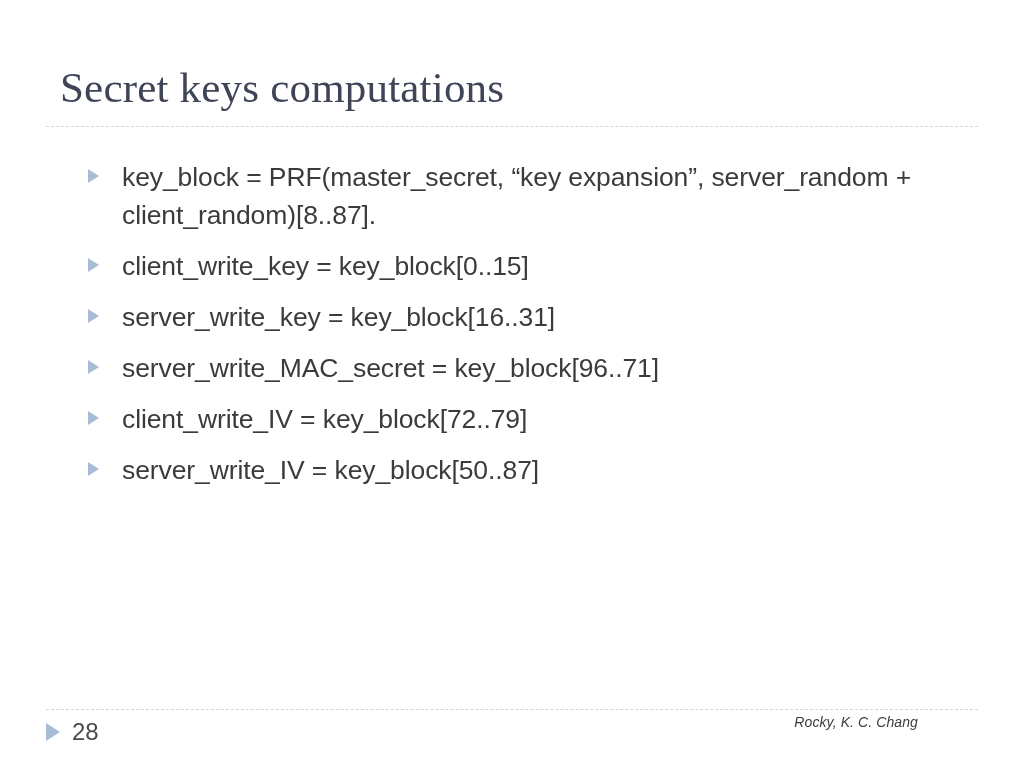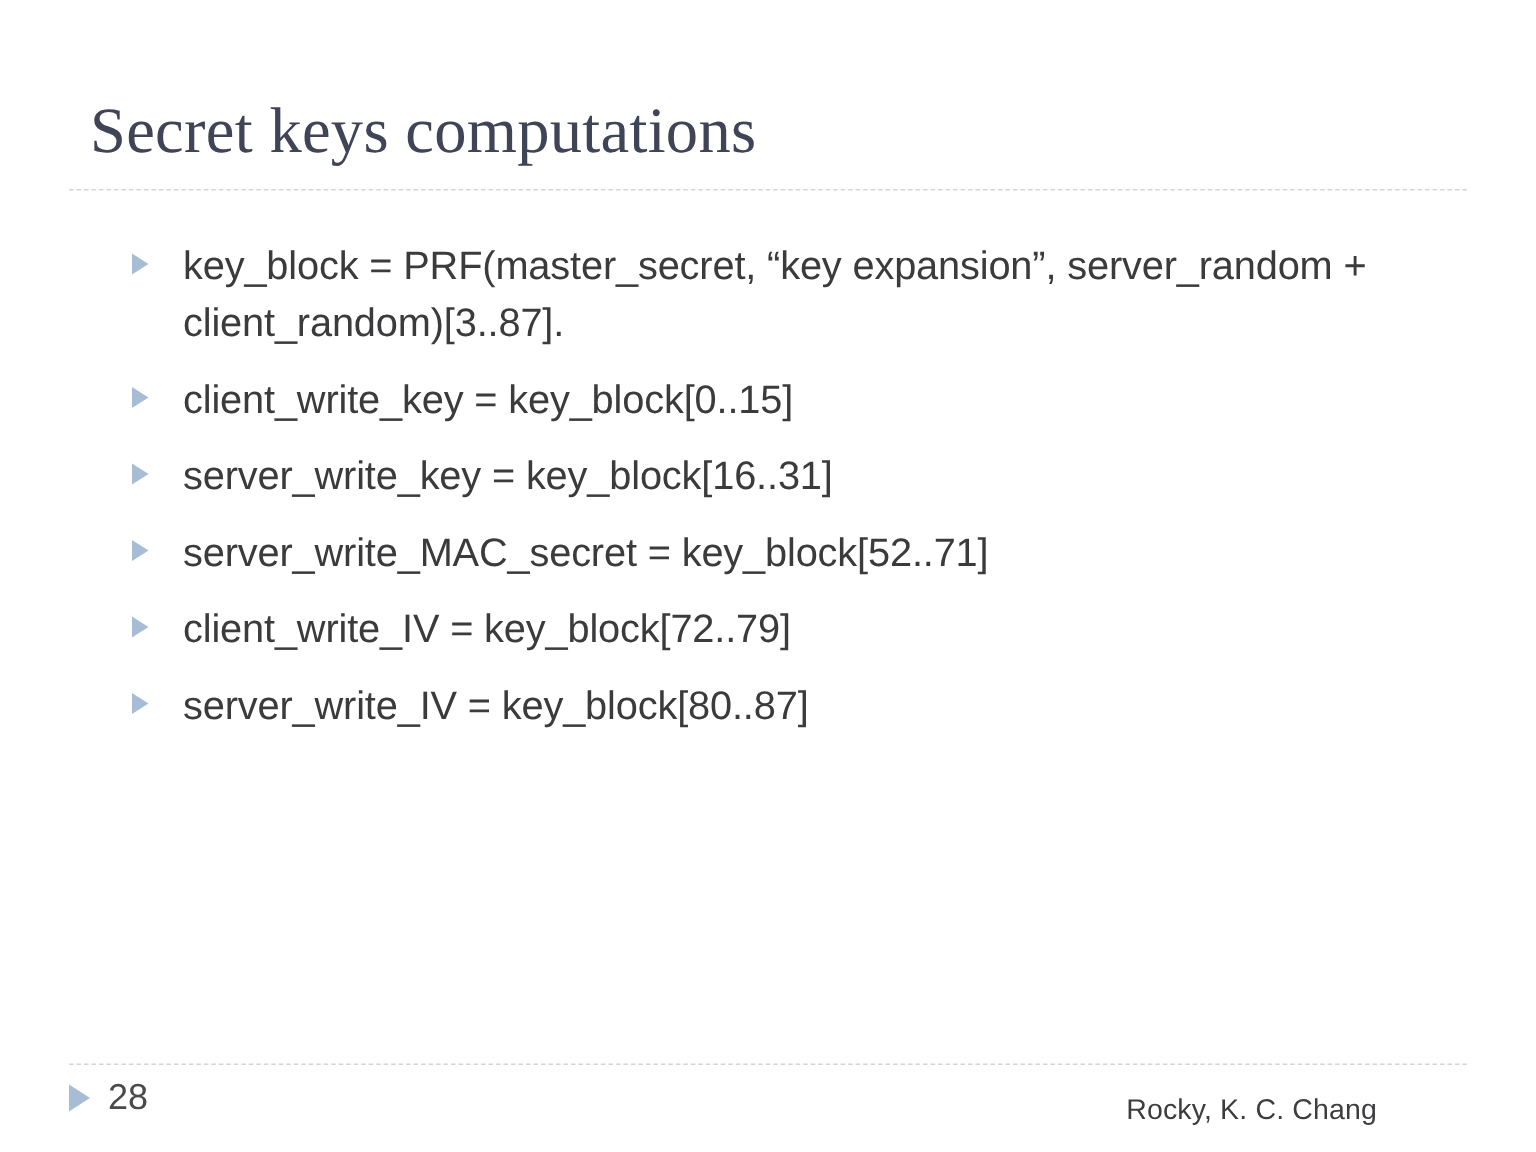--- a/index.html
+++ b/index.html
@@ -114,45 +114,46 @@
     margin-right: 12px;
   }
   .slide-number {
     font-family: "Liberation Sans", sans-serif;
     font-size: 24px;
     color: #4a4a4d;
   }
   .footer-right {
     position: absolute;
     right: 106px;
-    top: 16px;
-    font-family: "Liberation Sans", sans-serif;
-    font-size: 19px;
+    top: 0;
+    font-family: "Liberation Sans", sans-serif;
+    font-size: 14px;
     color: #3d3d40;
     letter-spacing: 0.1px;
+    font-style: italic;
   }
 </style>
 </head>
 <body>
 
 <div class="slide">
 
   <div class="title-area">
     <div class="slide-title">Secret keys computations</div>
   </div>
 
   <div class="rule rule-top"></div>
 
   <ul class="body-list">
 
     <li class="bullet-row">
       <span class="bullet-marker">
         <span class="tri"></span>
       </span>
-      <span class="bullet-text">key_block = PRF(master_secret, “key expansion”, server_random + client_random)[3..87].</span>
+      <span class="bullet-text">key_block = PRF(master_secret, “key expansion”, server_random + client_random)[8..87].</span>
     </li>
 
     <li class="bullet-row">
       <span class="bullet-marker">
         <span class="tri"></span>
       </span>
       <span class="bullet-text">client_write_key = key_block[0..15]</span>
     </li>
 
     <li class="bullet-row">
@@ -160,35 +161,35 @@
         <span class="tri"></span>
       </span>
       <span class="bullet-text">server_write_key = key_block[16..31]</span>
     </li>
 
 
     <li class="bullet-row">
       <span class="bullet-marker">
         <span class="tri"></span>
       </span>
-      <span class="bullet-text">server_write_MAC_secret = key_block[52..71]</span>
+      <span class="bullet-text">server_write_MAC_secret = key_block[96..71]</span>
     </li>
 
     <li class="bullet-row">
       <span class="bullet-marker">
         <span class="tri"></span>
       </span>
       <span class="bullet-text">client_write_IV = key_block[72..79]</span>
     </li>
 
     <li class="bullet-row">
       <span class="bullet-marker">
         <span class="tri"></span>
       </span>
-      <span class="bullet-text">server_write_IV = key_block[80..87]</span>
+      <span class="bullet-text">server_write_IV = key_block[50..87]</span>
     </li>
 
   </ul>
 
   <div class="rule rule-bottom"></div>
 
   <div class="footer">
     <div class="footer-left">
       <span class="footer-tri"></span>
       <span class="slide-number">28</span>

